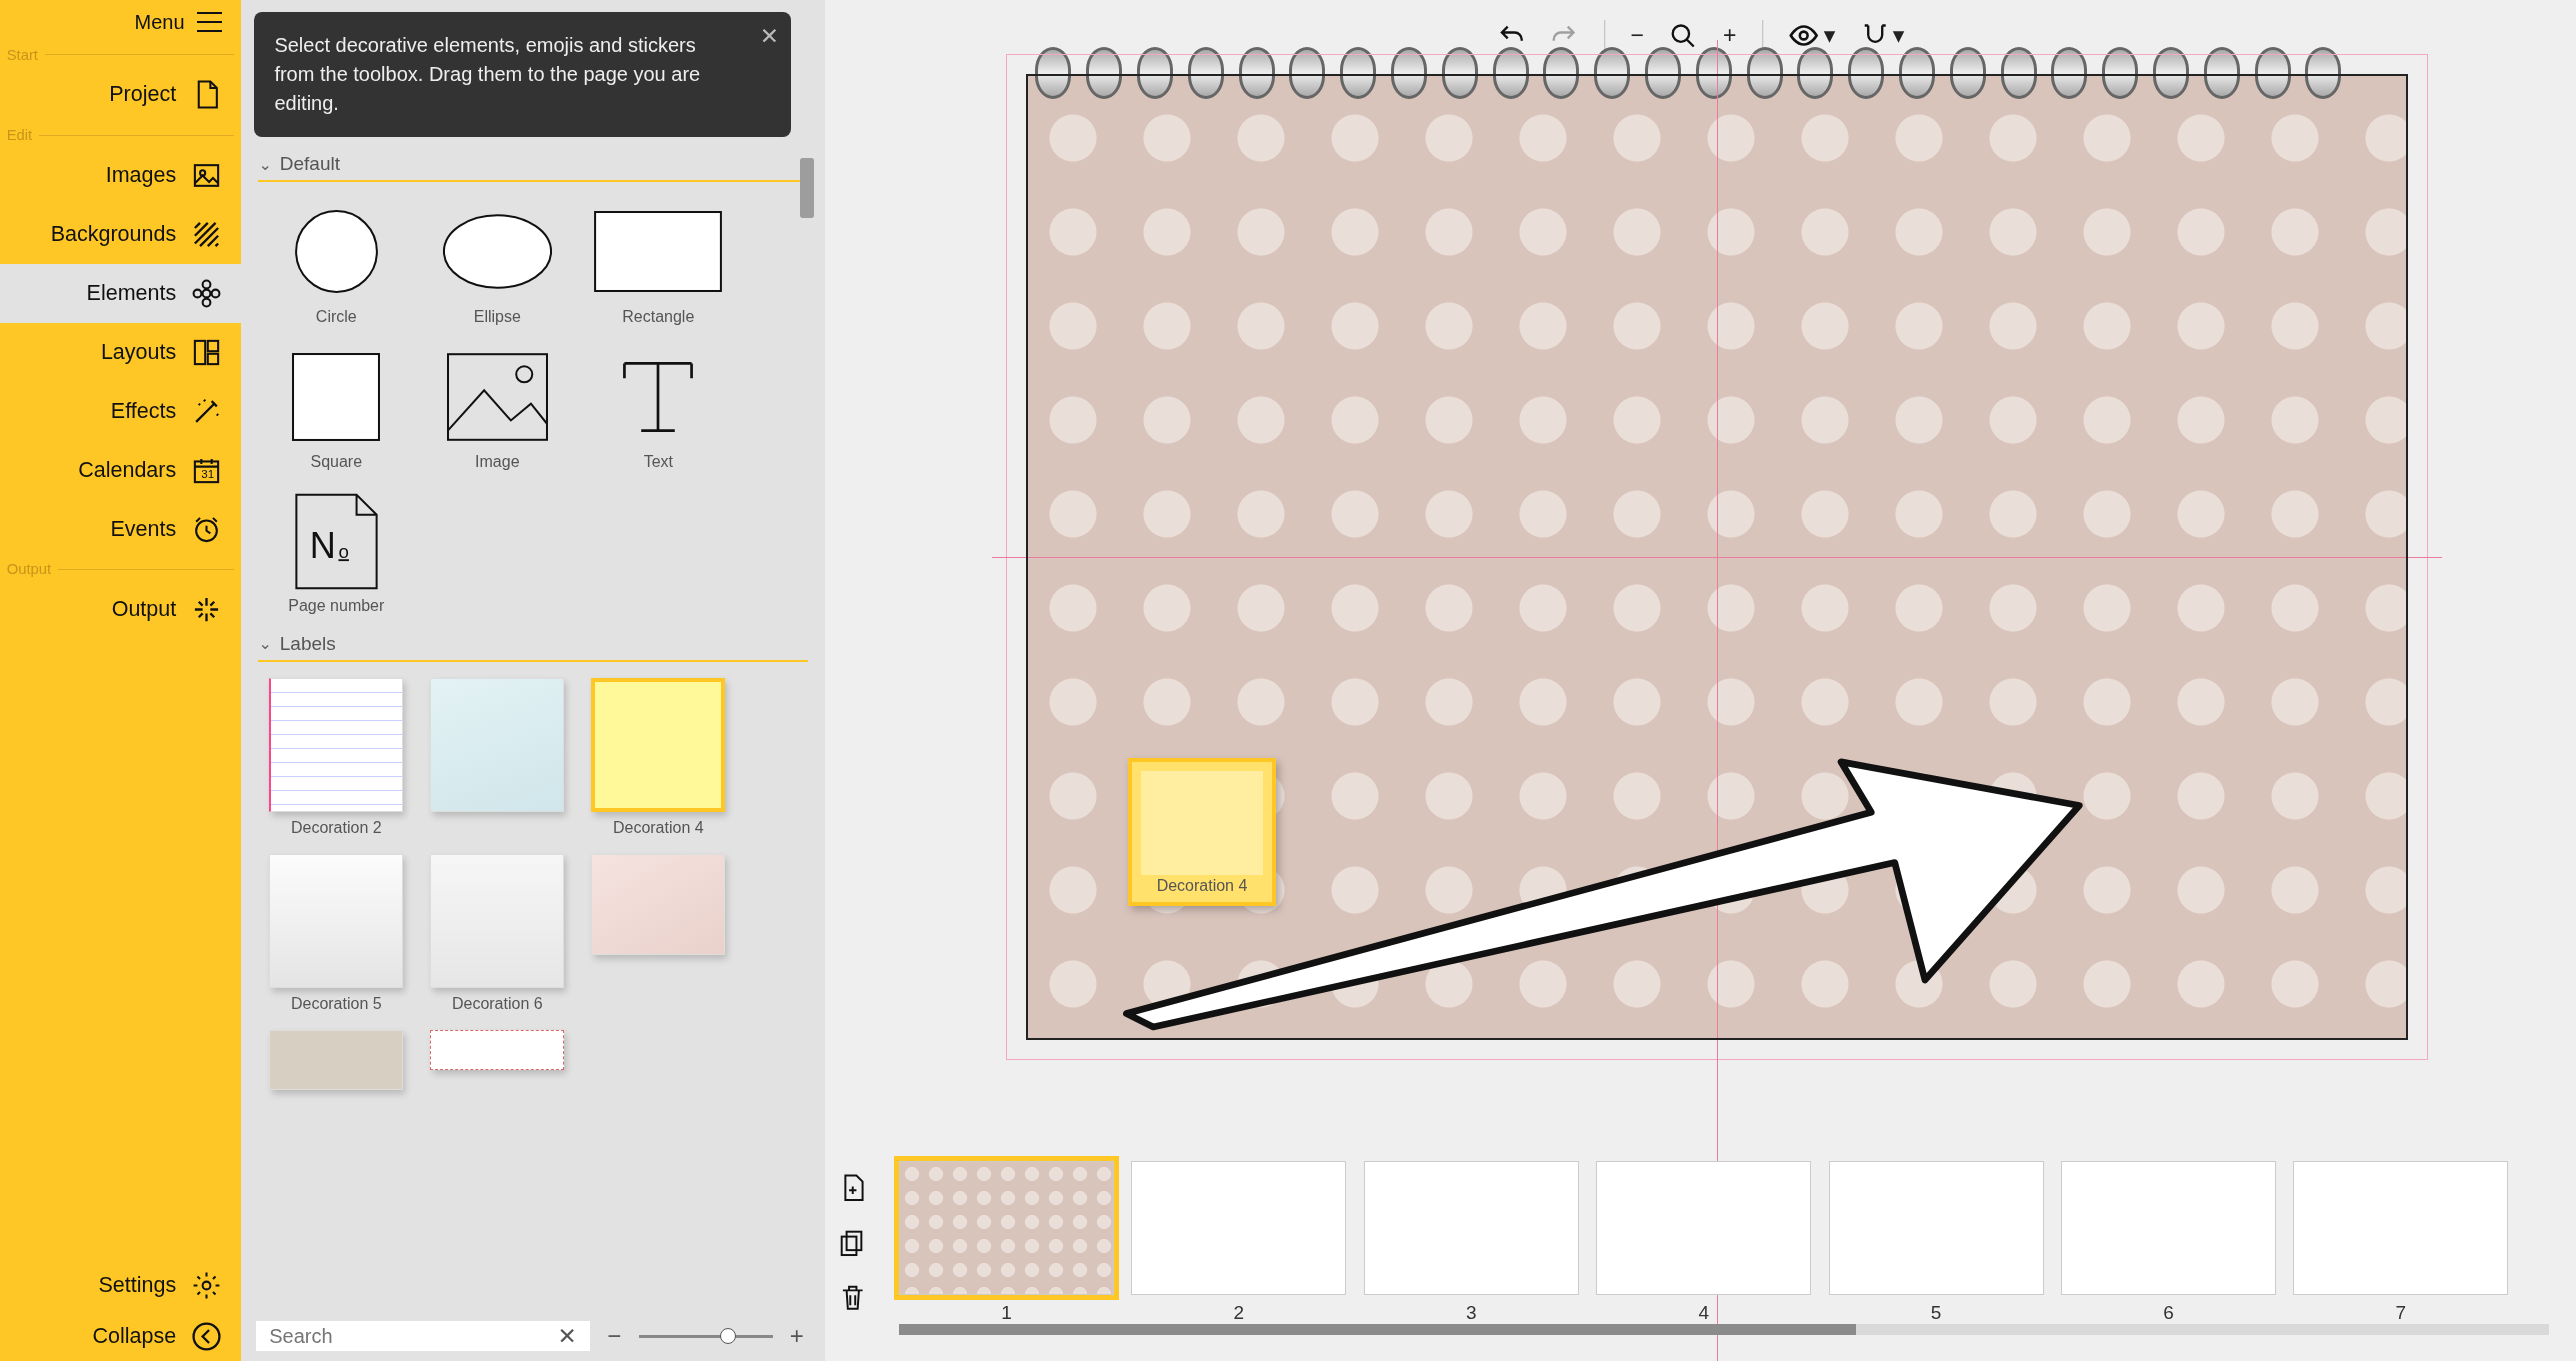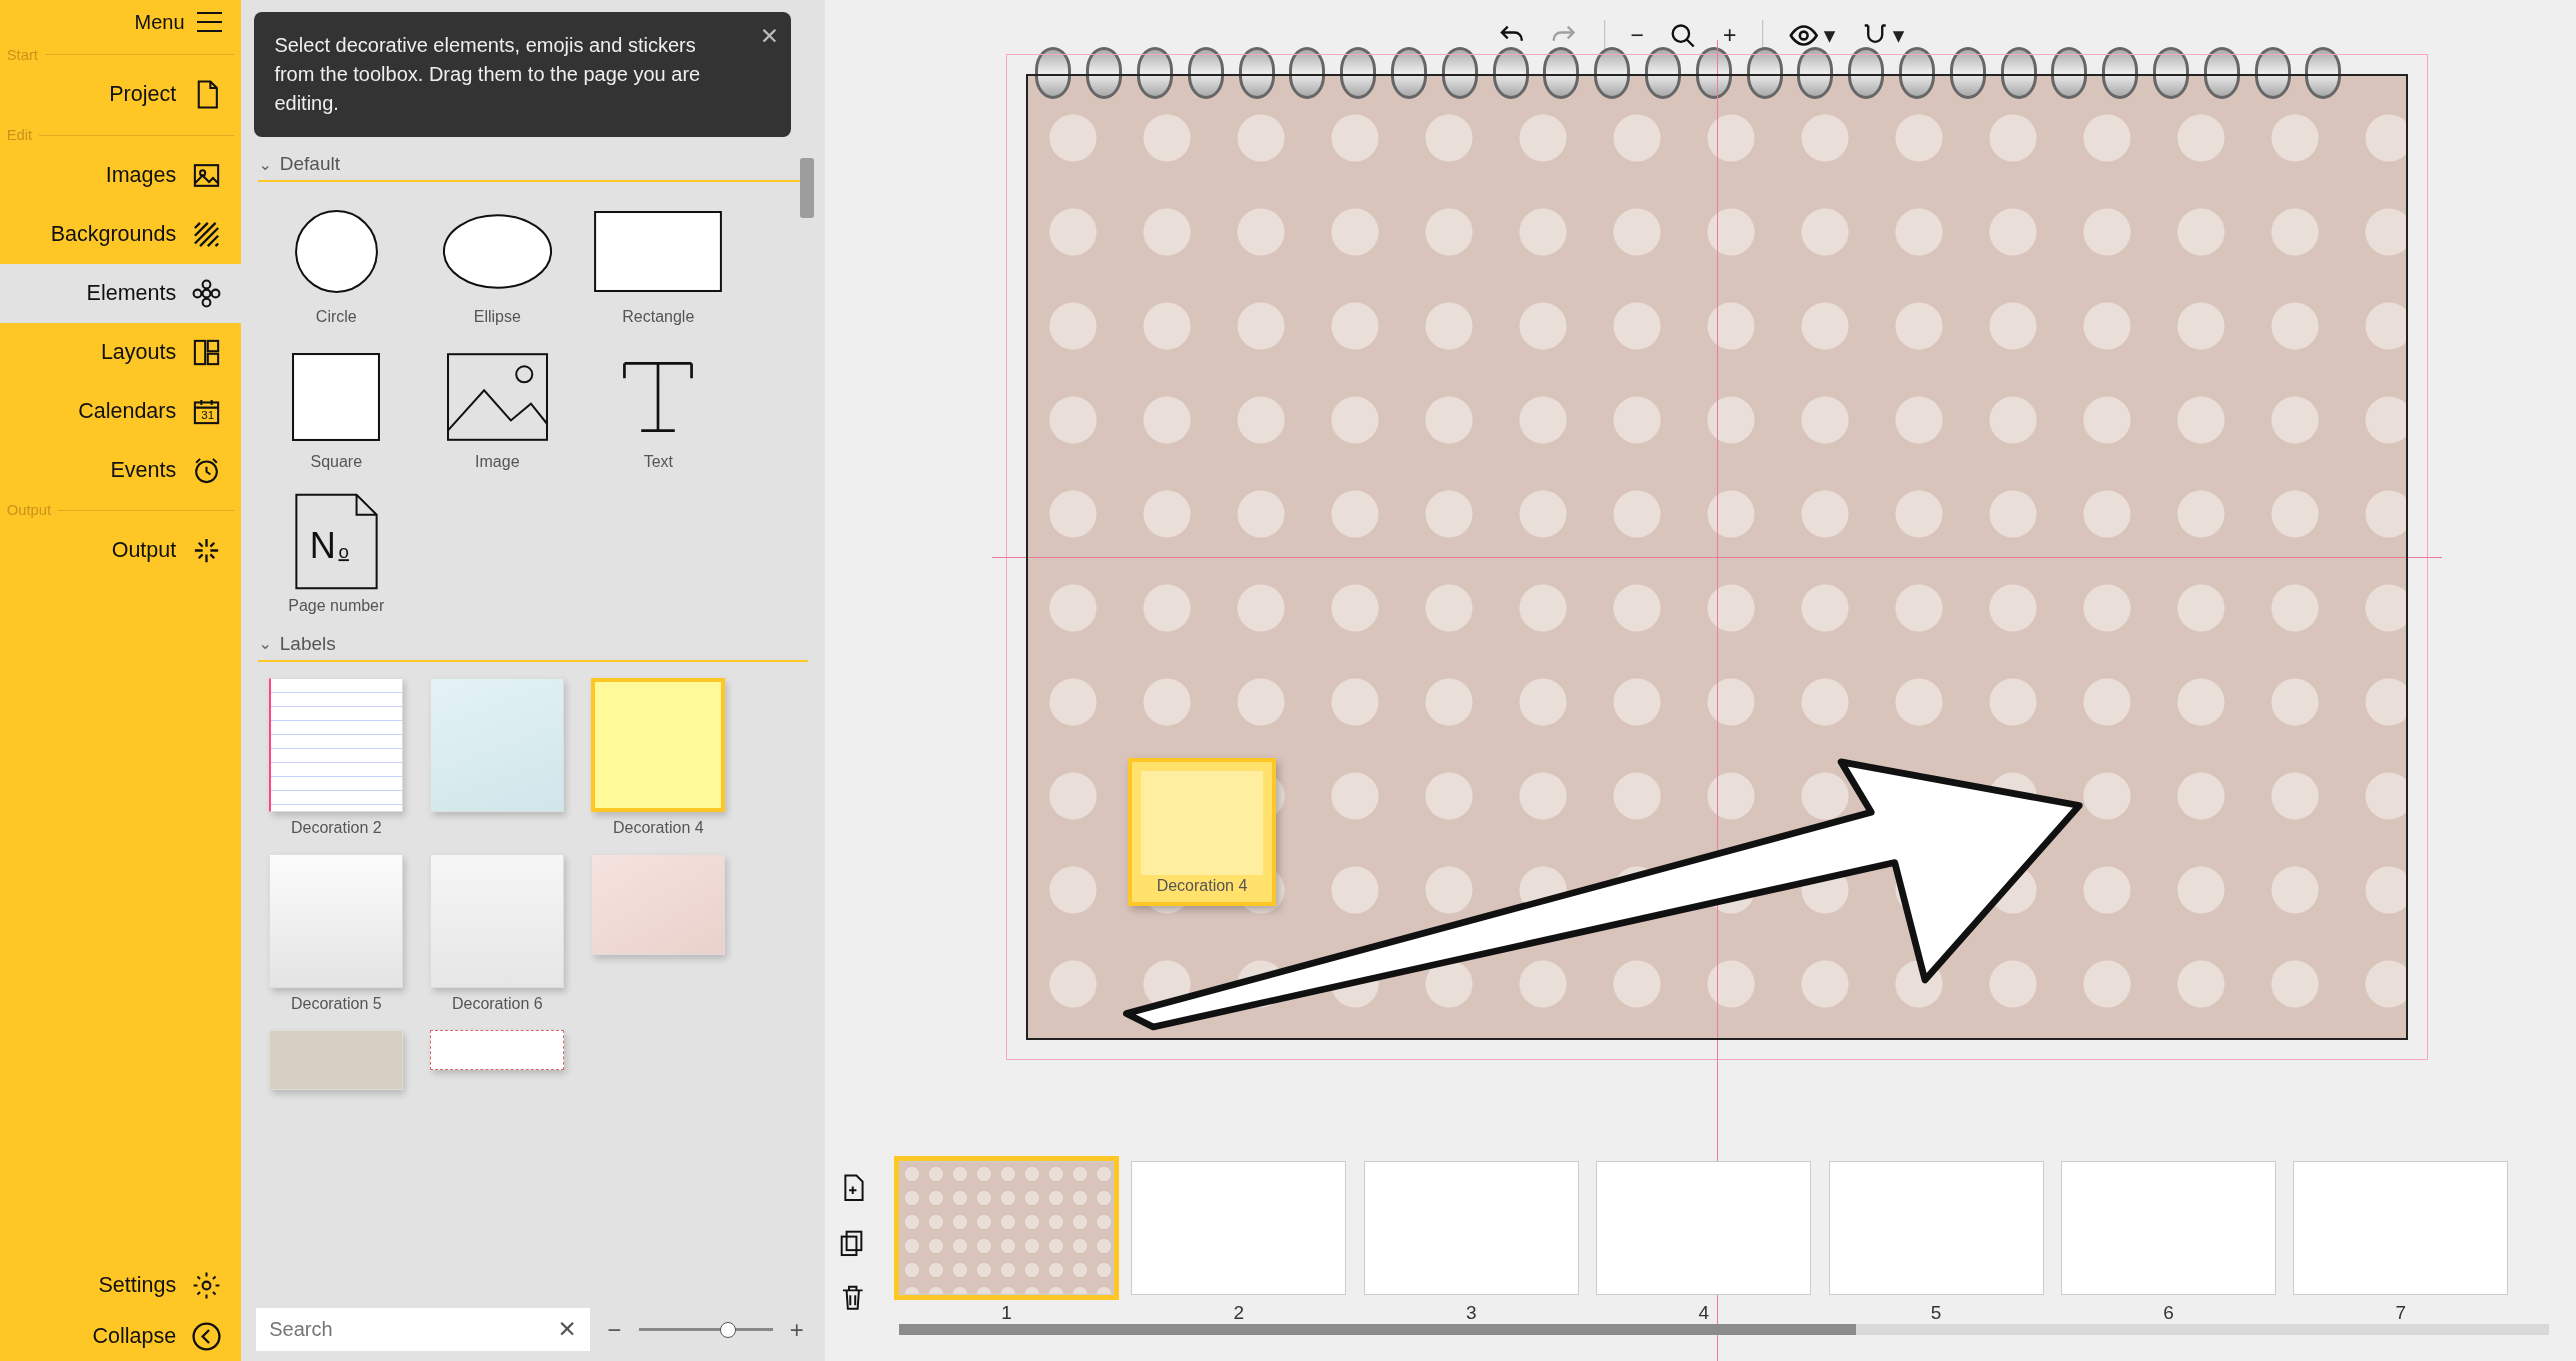--- a/index.html
+++ b/index.html
@@ -80,21 +80,21 @@
   border:0.7px solid #ddd;
 }
 .label-thumb.selected-border { outline:4px solid #ffc726; outline-offset:-4px; background:#fff99a; }
 .label-caption { font-size:16px; color:#555; margin-top:6.7px; }
 
 .panel-footer {
   margin-top:auto; display:flex; align-items:center;
   padding: 10.7px 14.8px; gap:10.7px; background:#e2e2e2;
 }
 .search-box {
-  flex:1; height:43px; background:#fff; display:flex; align-items:center;
+  flex:1; height:30px; background:#fff; display:flex; align-items:center;
   padding:0 13.4px; font-size:20px; color:#888;
 }
 .search-box input {border:none;outline:none;flex:1;font-size:20px;background:transparent;}
 .search-clear {font-size:23px;color:#555;cursor:pointer;}
 .zoom-minus,.zoom-plus { width:27px; text-align:center; font-size:24px; color:#555; cursor:pointer;}
 .slider-track {width:134px;height:2.7px;background:#888;position:relative;}
 .slider-thumb {position:absolute;top:-6.7px;left:81px;width:16px;height:16px;border-radius:50%;background:#fff;border:1.3px solid #555;}
 
 
 .canvas-area {
@@ -237,20 +237,28 @@
       <span>Layouts</span>
       <span class="nav-icon">
         <svg width="31" height="31" viewBox="0 0 24 24" fill="none" stroke="#111" stroke-width="1.6">
             <rect x="3" y="3" width="8" height="18"></rect>
             <rect x="13" y="3" width="8" height="8"></rect>
             <rect x="13" y="13" width="8" height="8"></rect>
           </svg>
       </span>
     </div>
     <div class="nav-item">
+      <span>Effects</span>
+      <span class="nav-icon">
+        <svg width="31" height="31" viewBox="0 0 24 24" fill="none" stroke="#111" stroke-width="1.8">
+            <path d="M4 20L18 6M16 4l4 4M6 6l1 1M10 3l1 1M20 14l1 1"></path>
+          </svg>
+      </span>
+    </div>
+    <div class="nav-item">
       <span>Calendars</span>
       <span class="nav-icon">
         <svg width="31" height="31" viewBox="0 0 24 24" fill="none" stroke="#111" stroke-width="1.6" style="font-size:32px">
             <rect x="3" y="5" width="18" height="16"></rect>
             <path d="M3 9h18M8 3v4M16 3v4"></path>
             <text x="8" y="18" font-size="9" fill="#111" stroke="none">31</text>
           </svg>
       </span>
     </div>
     <div class="nav-item">

